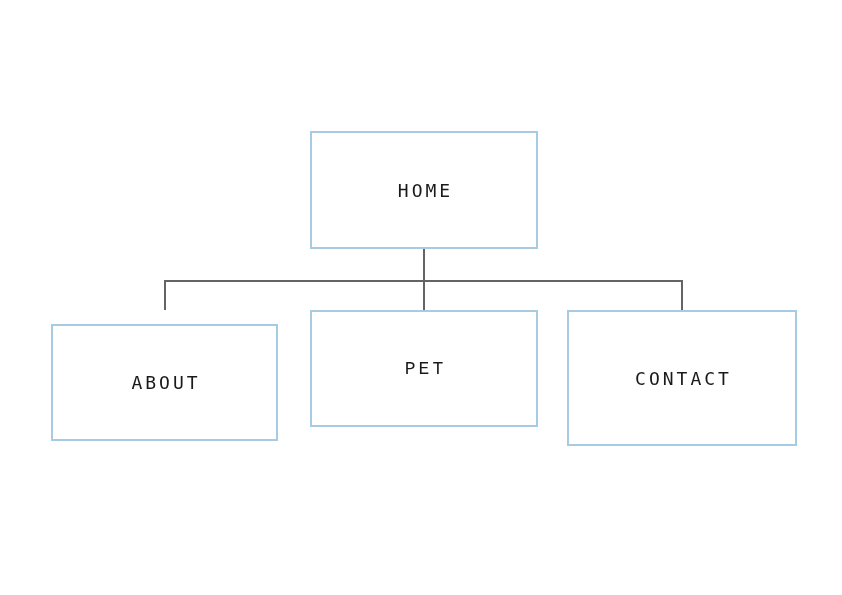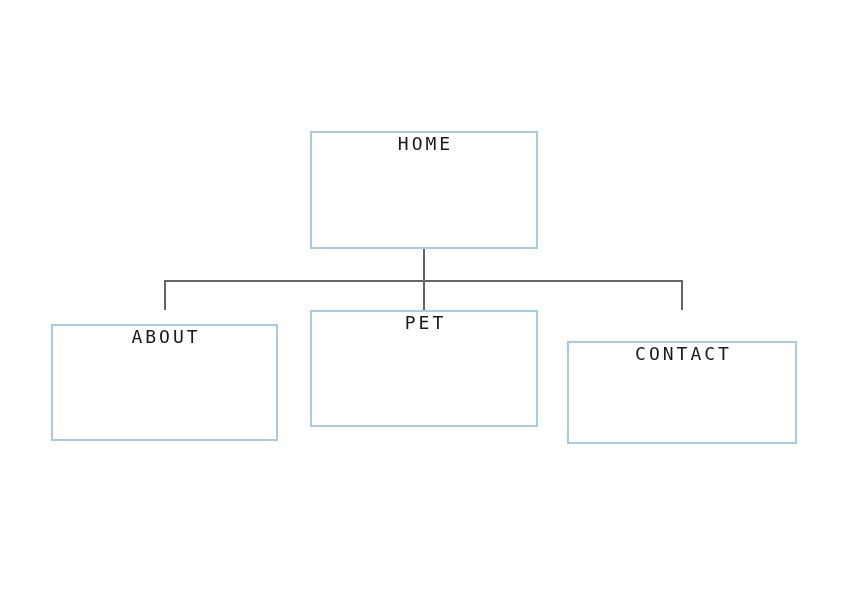--- a/index.html
+++ b/index.html
@@ -15,33 +15,33 @@
     width:842px;height:595px;
     background:var(--background);
     overflow:hidden;
     font-family:"DejaVu Sans Mono","Liberation Mono",monospace;
   }
   .node{
     position:absolute;
     box-sizing:border-box;
     background:var(--box-fill);
     border:2px solid var(--box-border);
-    display:flex;justify-content:center;
+    display:flex;align-items:center;justify-content:center;
   }
   .node-label{
     font-size:18px;
     letter-spacing:3px;
     padding-left:3px; 
     color:var(--label);
     white-space:nowrap;
   }
   .node-home   {left:310px;top:131px;width:228px;height:118px;}
   .node-about  {left:51px; top:324px;width:227px;height:117px;}
-  .node-pet    {left:310px;top:310px;width:228px;height:117px;}
-  .node-contact{left:567px;top:310px;width:230px;height:103px;margin-top:31px;}
+  .node-pet    {left:310px;top:310px;width:228px;height:117px;font-family:Liberation Mono, monospace;}
+  .node-contact{left:567px;top:310px;width:230px;height:136px;}
   .line{position:absolute;background:var(--connector);}
   .line-root-drop {left:423px;top:249px;width:2px;height:61px;}
   .line-horizontal{left:164px;top:280px;width:519px;height:2px;}
   .line-stub-left {left:164px;top:281px;width:2px;height:29px;}
   .line-stub-right{left:681px;top:281px;width:2px;height:29px;}
 </style>
 </head>
 <body>
 
 <div class="canvas">

